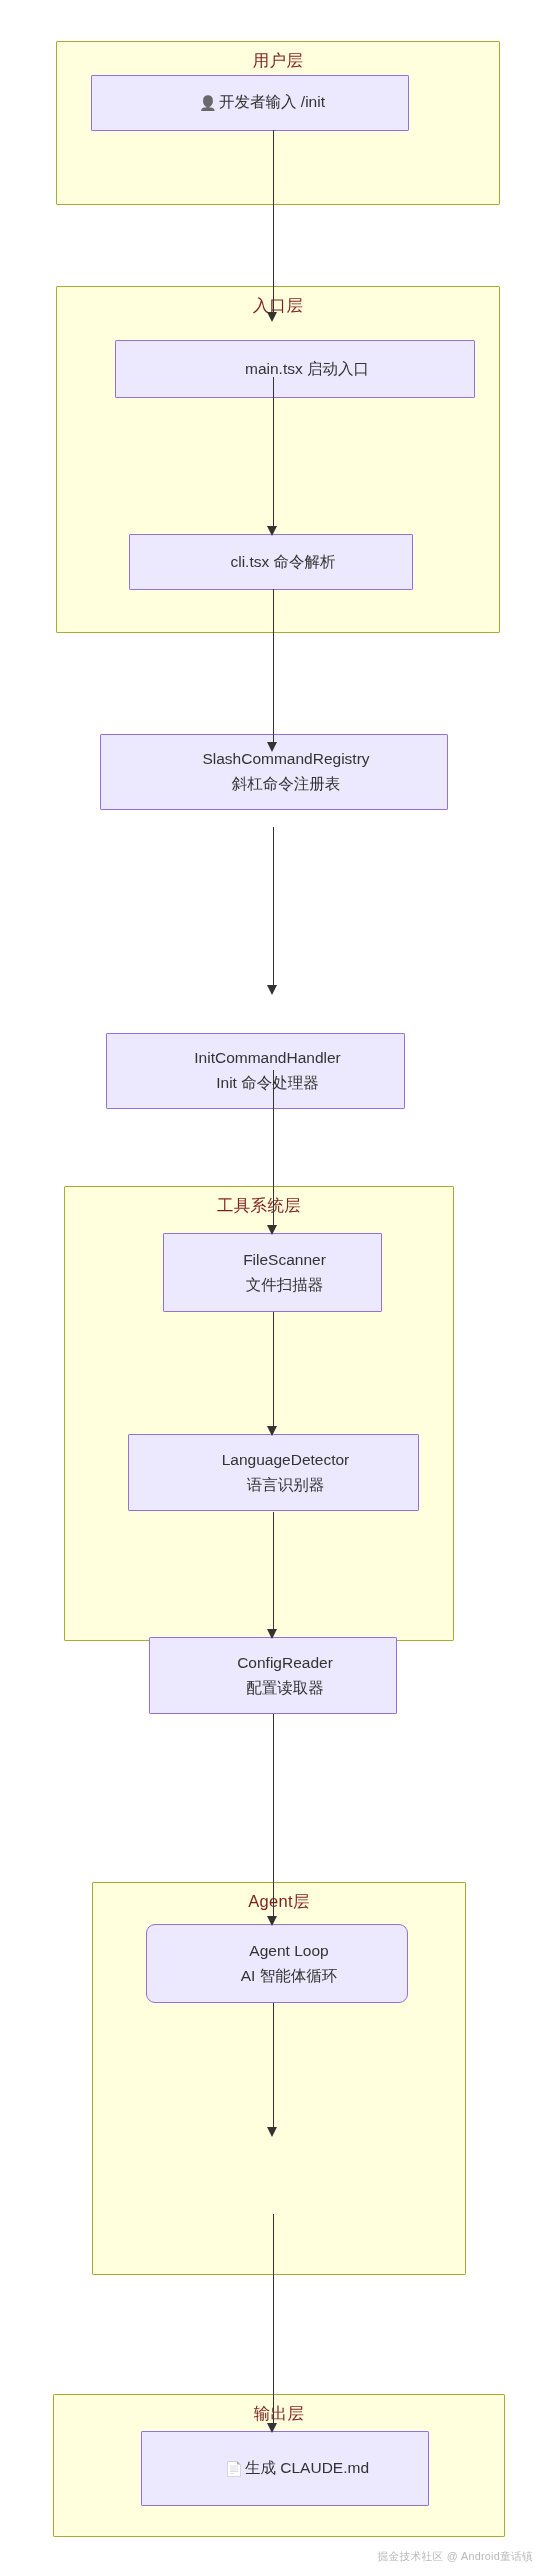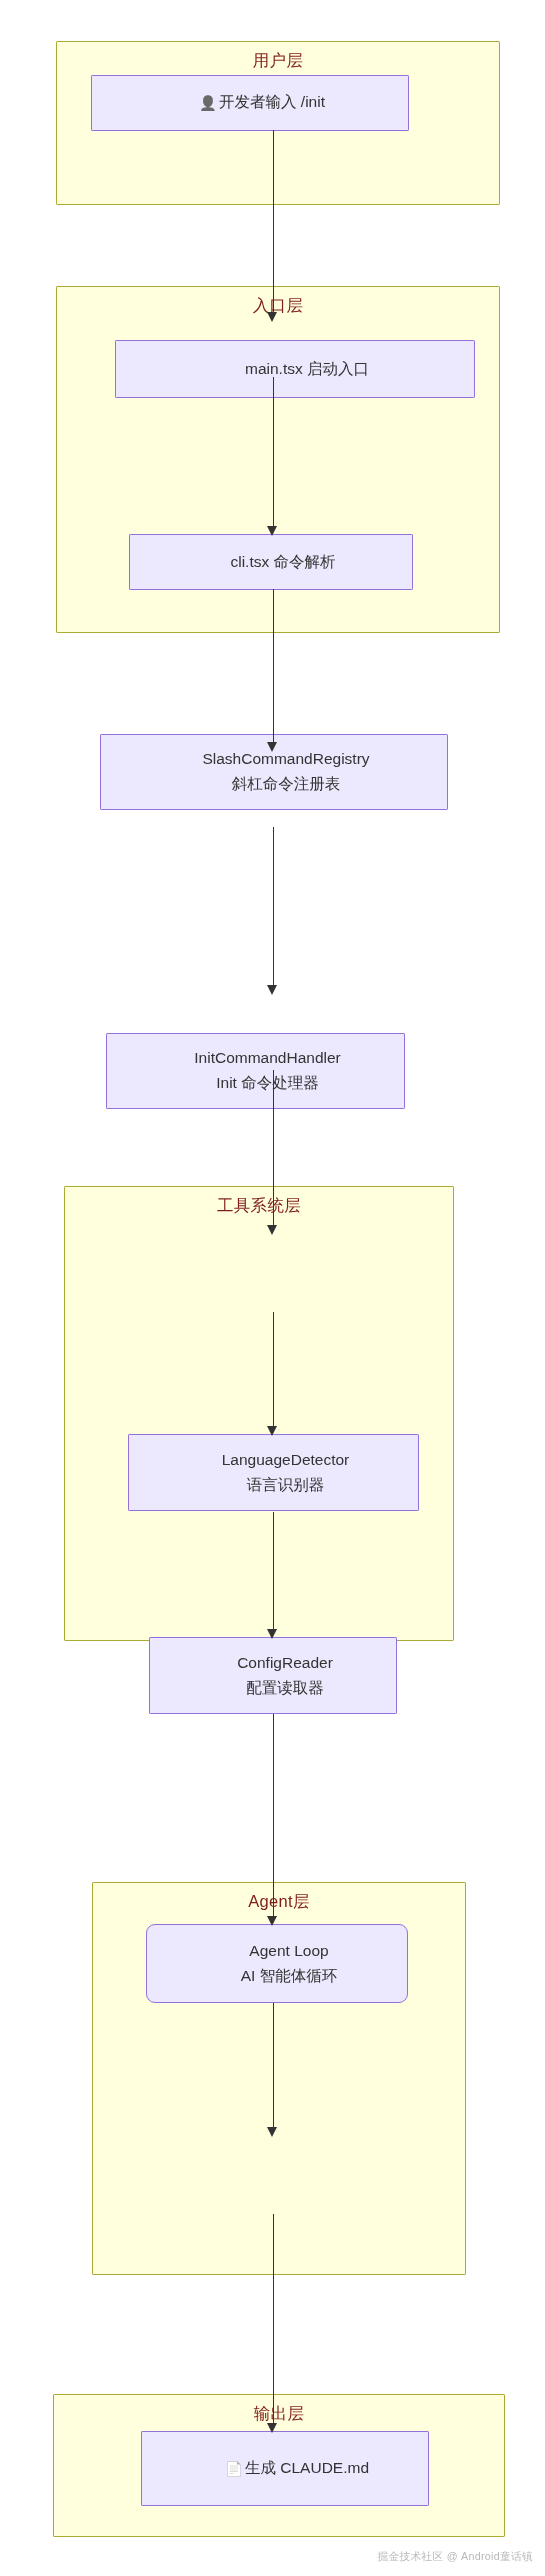--- a/index.html
+++ b/index.html
@@ -142,20 +142,23 @@
     </div>
     <div class="node" style="left: 100px; top: 734px; width: 348px; height: 76px; z-index: 2;">
       <div class="node-label"><span>SlashCommandRegistry</span><br><span>斜杠命令注册表</span></div>
     </div>
     <div class="node" style="left: 106px; top: 993px; width: 299px; height: 76px; z-index: 2; margin-top: 40px;">
       <div class="node-label"><span>InitCommandHandler</span><br><span>Init 命令处理器</span></div>
     </div>
     <div class="cluster" style="left: 64px; top: 1186px; width: 390px; height: 455px; z-index: 1;">
       <div class="cluster-title">工具系统层</div>
     </div>
+    <div class="node" style="left: 163px; top: 1233px; width: 219px; height: 79px; z-index: 2;">
+      <div class="node-label"><span>FileScanner</span><br><span>文件扫描器</span></div>
+    </div>
     <div class="node" style="left: 128px; top: 1434px; width: 291px; height: 77px; z-index: 2;">
       <div class="node-label"><span>LanguageDetector</span><br><span>语言识别器</span></div>
     </div>
     <div class="node" style="left: 149px; top: 1637px; width: 248px; height: 77px; z-index: 2;">
       <div class="node-label"><span>ConfigReader</span><br><span>配置读取器</span></div>
     </div>
     <div class="cluster" style="left: 92px; top: 1882px; width: 374px; height: 393px; z-index: 1;">
       <div class="cluster-title">Agent层</div>
     </div>
     <div class="node" style="left: 146px; top: 1924px; width: 262px; height: 79px; z-index: 2; border-radius: 9px;">

